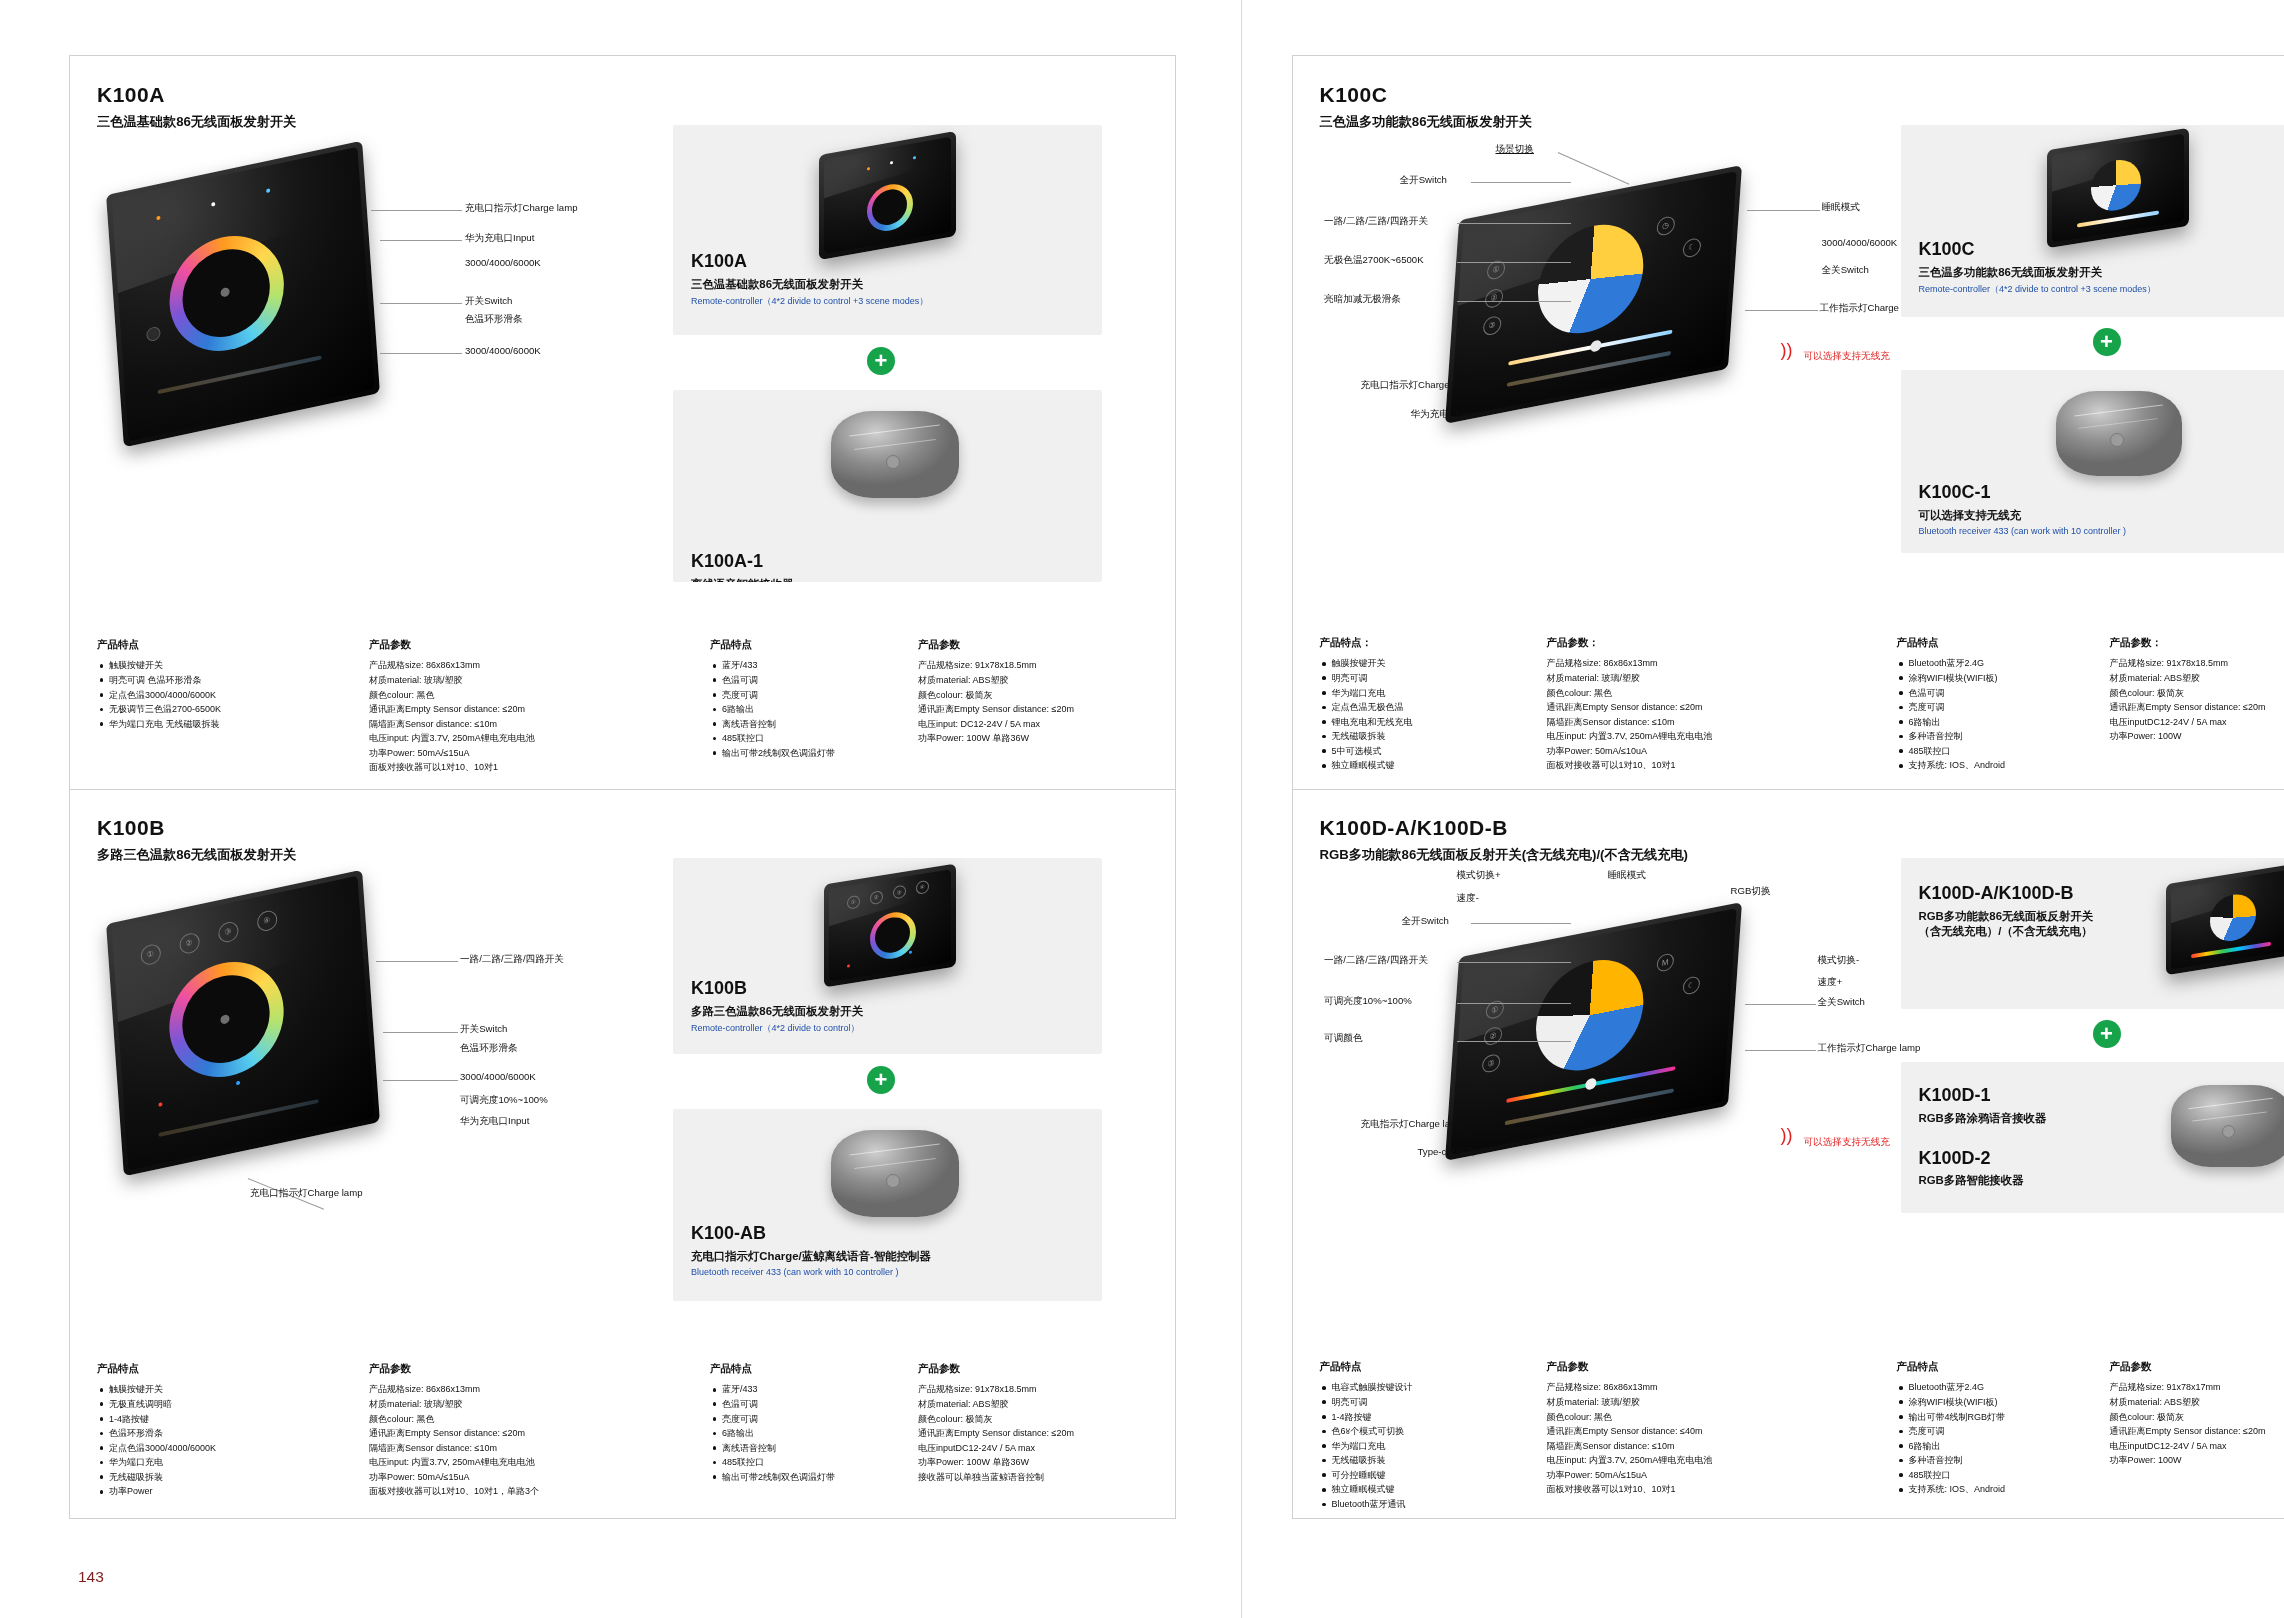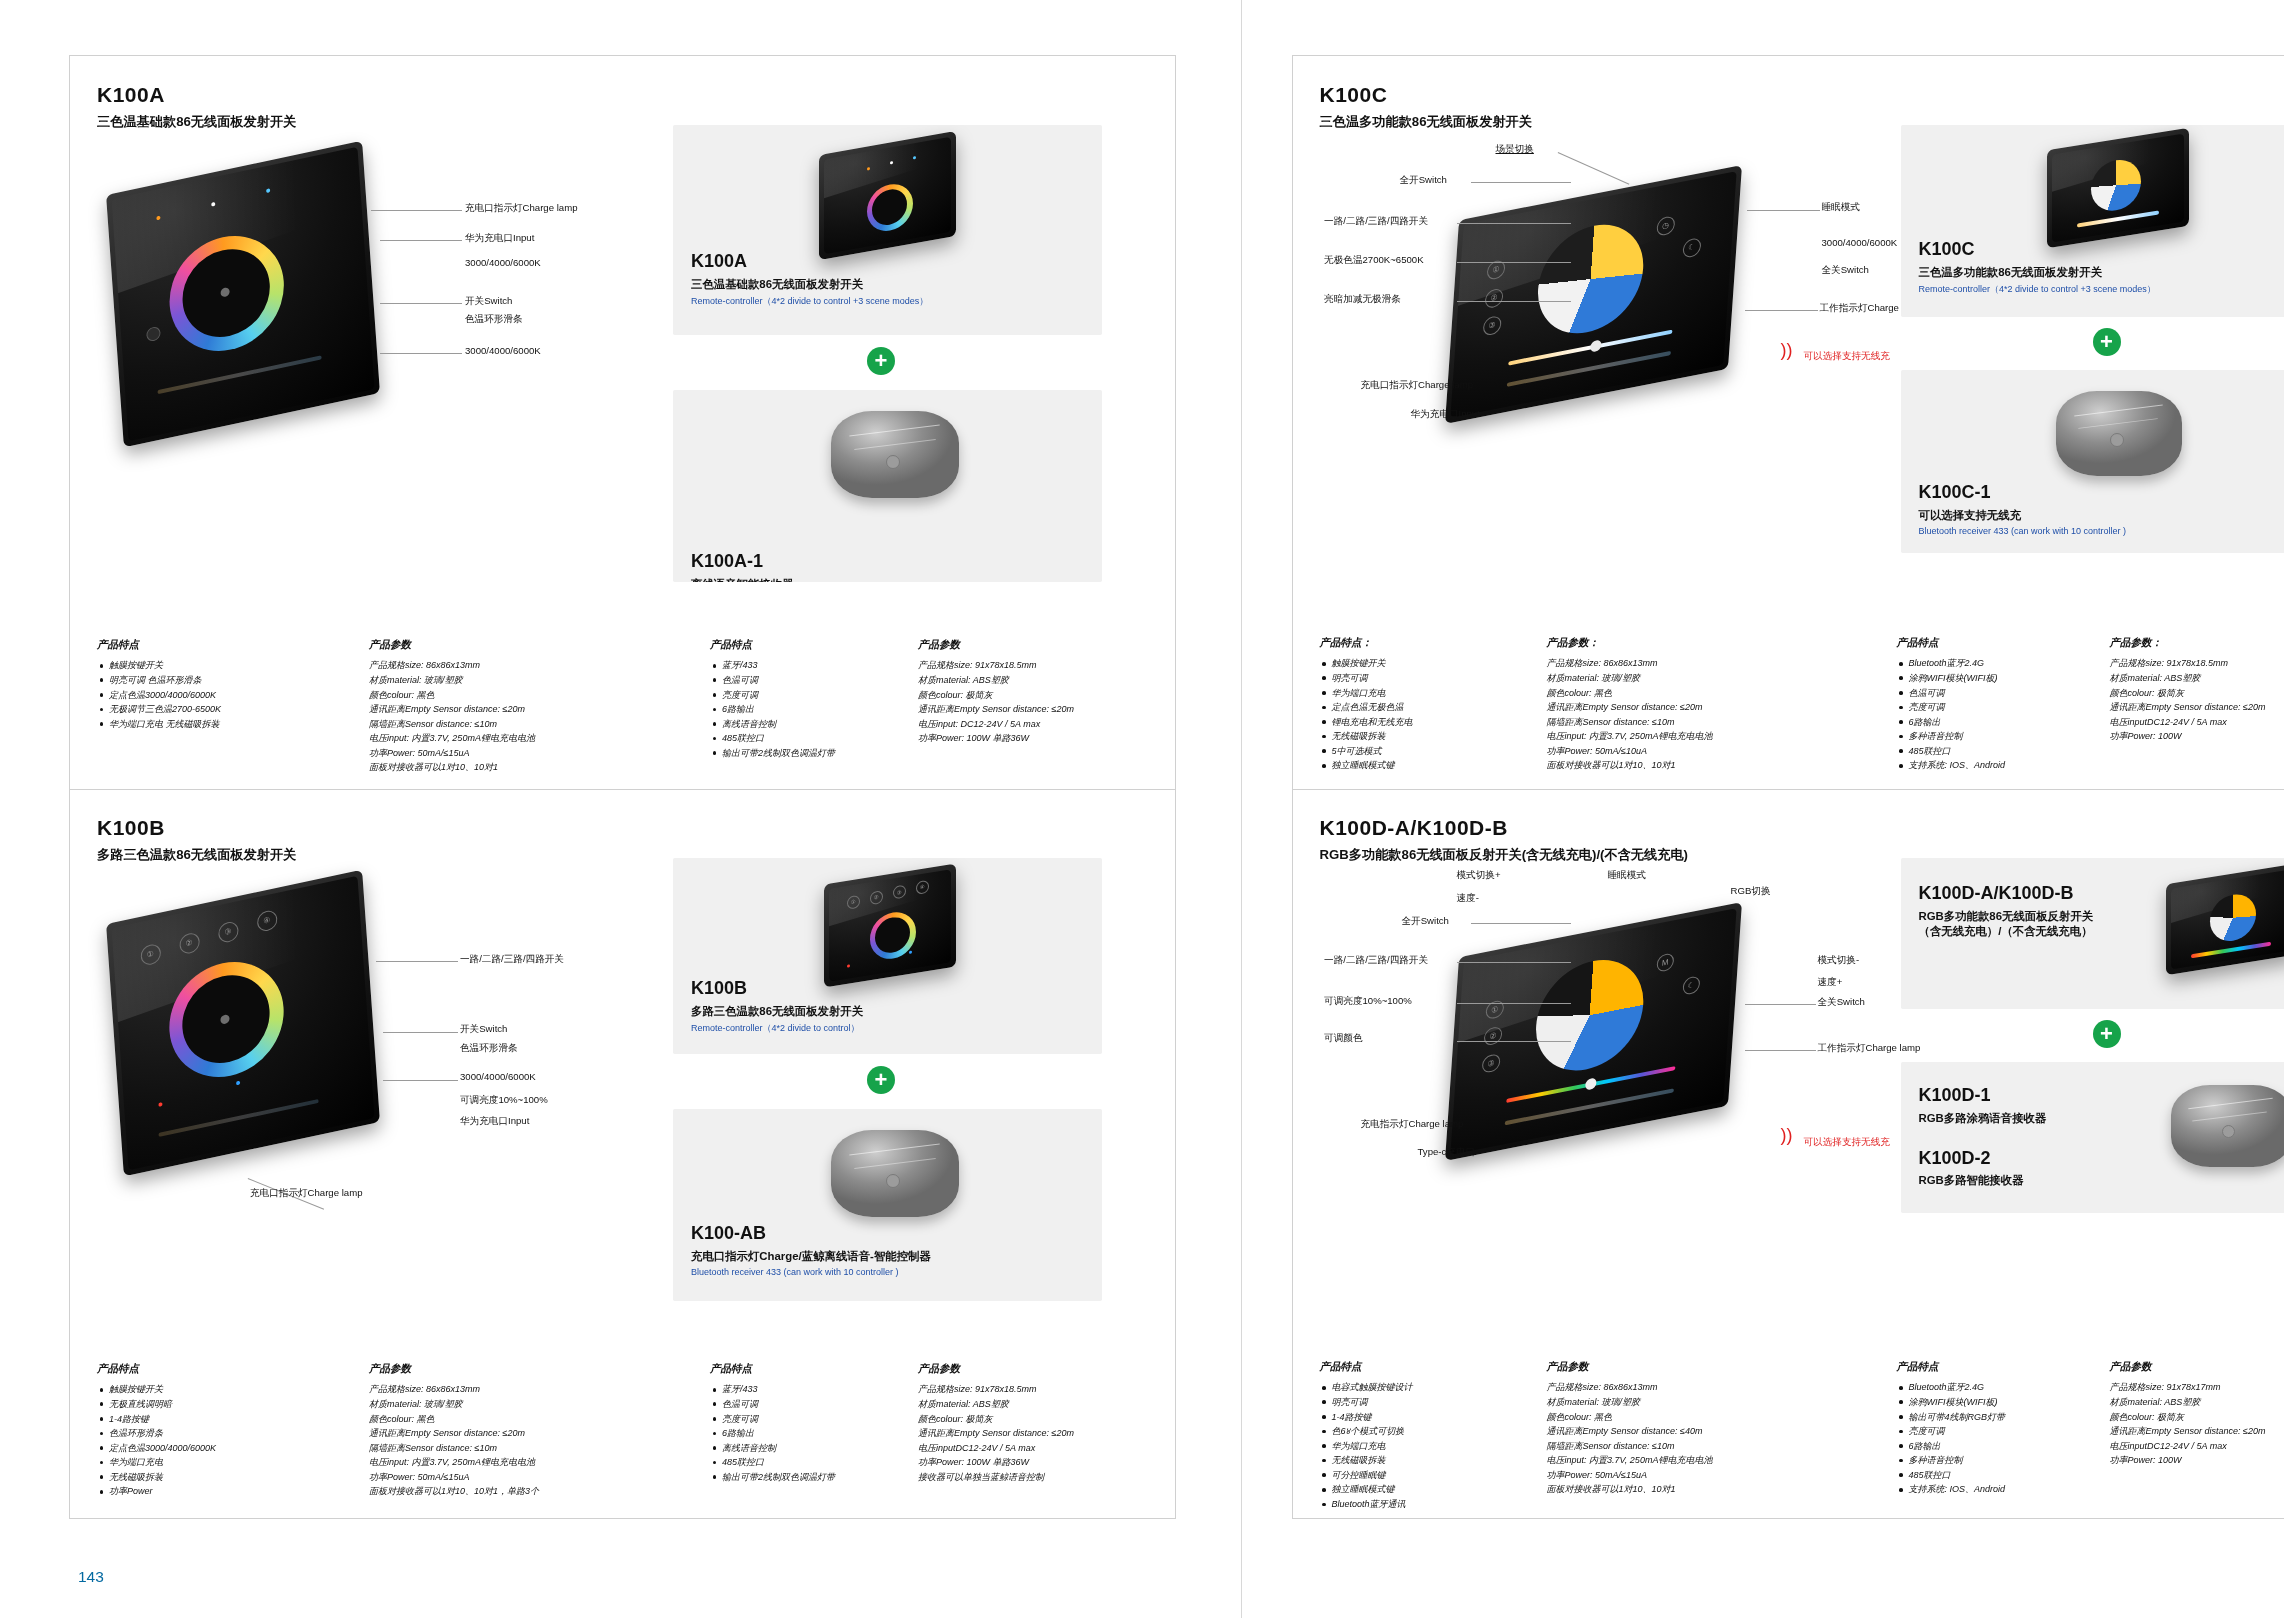--- a/index.html
+++ b/index.html
@@ -42,28 +42,28 @@
   .card{position:relative;background:#f0f0f0;border-radius:1.8px;overflow:hidden;}
   .cardtext{position:absolute;left:18px;}
   .ct-title{font-size:18px;font-weight:bold;color:#111;}
   .ct-sub{font-size:11.4px;font-weight:bold;margin-top:4.6px;color:#111;}
   .ct-en{font-size:9px;margin-top:3.7px;color:#1f4fa8;}
   .plus{position:absolute;width:28px;height:28px;border-radius:50%;background:#16a34a;color:#fff;display:flex;align-items:center;justify-content:center;font-size:22px;line-height:1;font-weight:bold;}
 
   
   .specs{position:absolute;left:27px;right:18px;top:582px;display:flex;gap:0;}
   .sheet.right .specs{top:580px;}
-  .col{flex:0 0 auto;padding-right:12px;font-style:italic;}
+  .col{flex:0 0 auto;padding-right:12px;}
   .col h4{font-size:10.5px;margin:0 0 6.4px 0;font-weight:bold;color:#111;}
   .col ul{list-style:none;margin:0;padding:0;}
   .col li{font-size:9px;line-height:1.62;color:#111;white-space:nowrap;}
   .col li.b{position:relative;padding-left:12px;}
   .col li.b:before{content:"";position:absolute;left:2.7px;top:5.5px;width:3.7px;height:3.7px;border-radius:50%;background:#111;}
 
-  .pagenum{position:absolute;bottom:32px;font-size:15.5px;color:#0369a1;}
+  .pagenum{position:absolute;bottom:32px;font-size:15.5px;color:#7f1d1d;}
   .sheet.left .pagenum{left:78px;}
 
   .wifi{position:absolute;color:#e02020;font-size:18px;}
 </style>
 </head>
 <body>
 
 <div class="page">
 
   <div class="sheet left">

